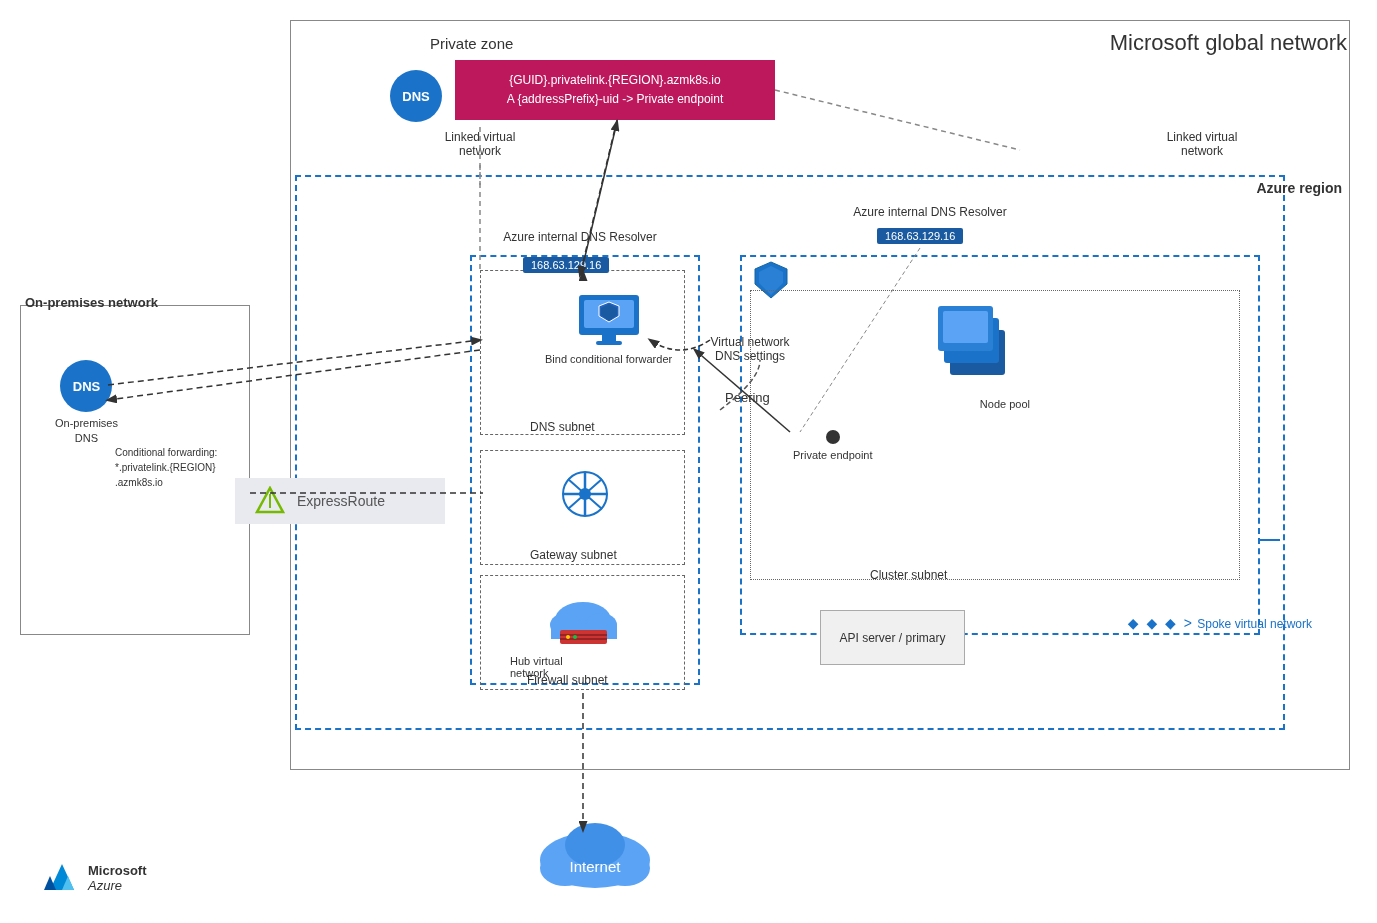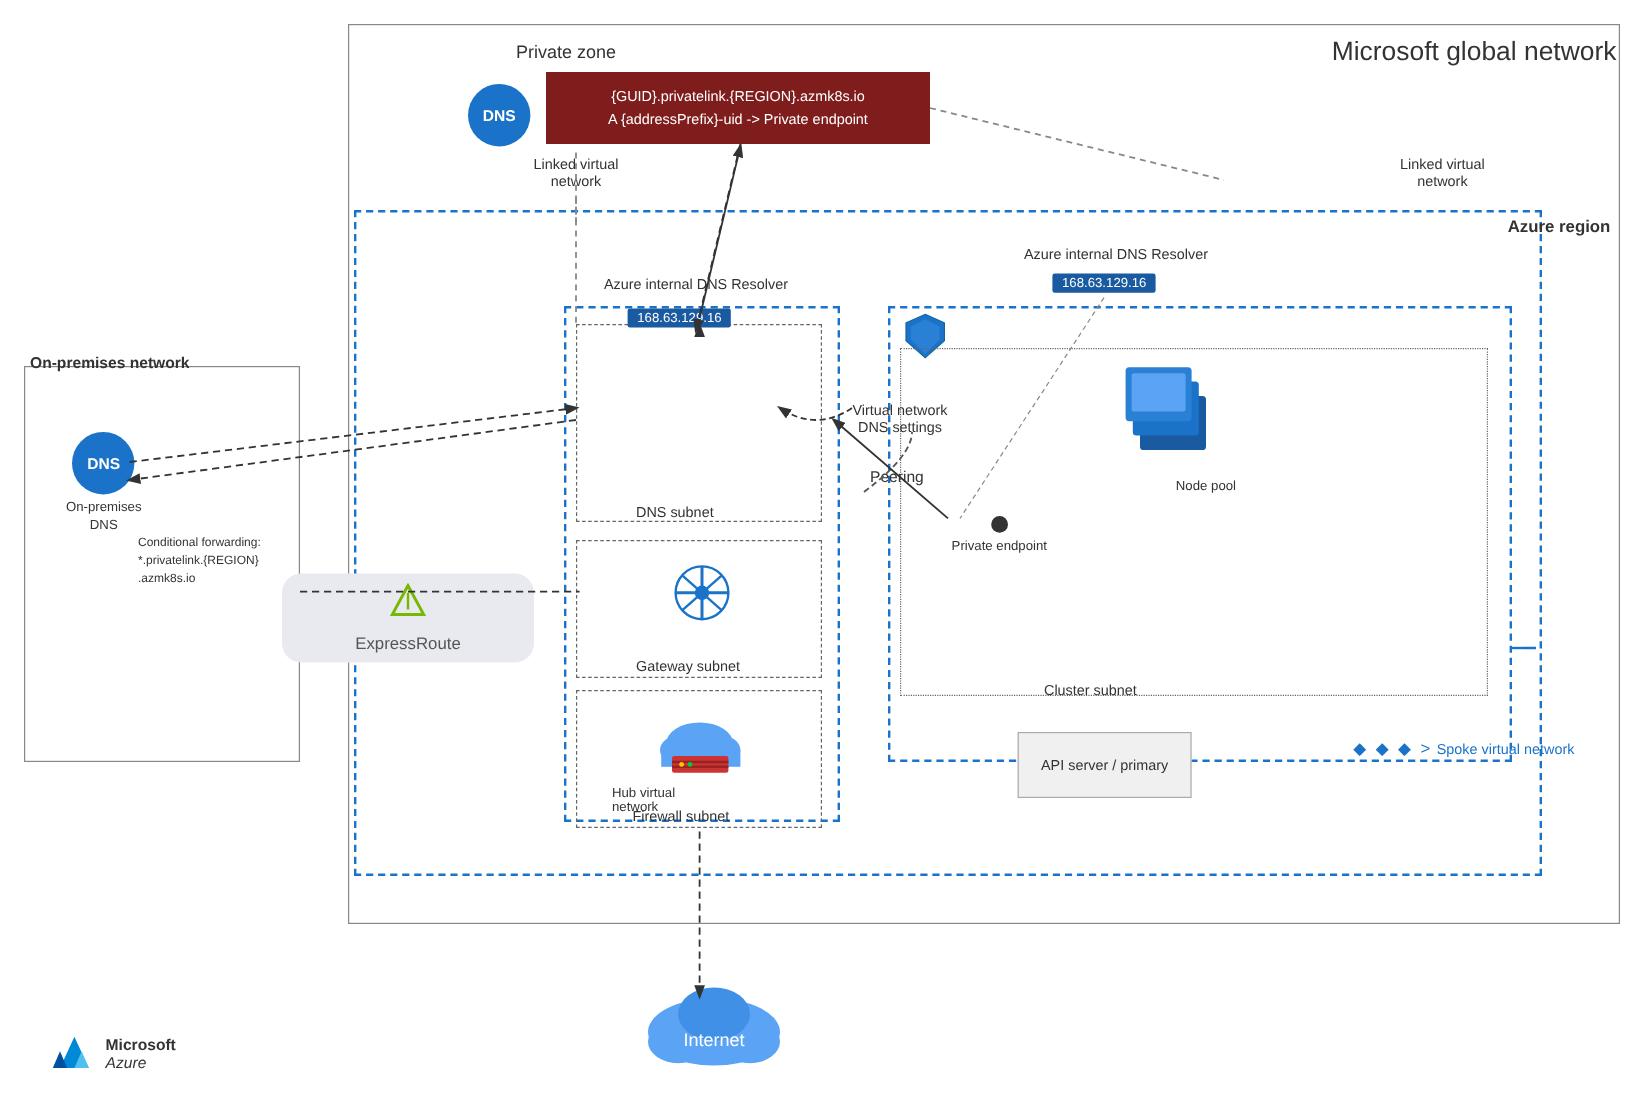--- a/index.html
+++ b/index.html
@@ -63,21 +63,21 @@
       font-size: 13px;
       font-weight: bold;
     }
 
     .private-zone-box {
       position: absolute;
       top: 60px;
       left: 455px;
       width: 320px;
       height: 60px;
-      background: #7f1d1d;
+      background: #be185d;
       display: flex;
       flex-direction: column;
       align-items: center;
       justify-content: center;
       color: white;
       font-size: 12px;
       line-height: 1.6;
     }
 
     
@@ -332,21 +332,20 @@
       width: 145px;
       height: 55px;
       border: 1.5px solid #aaa;
       background: #f0f0f0;
       display: flex;
       align-items: center;
       justify-content: center;
       font-size: 12px;
       color: #333;
       text-align: center;
-      margin-left: 28px;
     }
 
     
     .internet-area {
       position: absolute;
       top: 820px;
       left: 530px;
       display: flex;
       flex-direction: column;
       align-items: flex-start;
@@ -415,20 +414,37 @@
   <div class="dns-subnet-label">DNS subnet</div>
 
   <div class="dns-resolver-left-label">Azure internal DNS Resolver</div>
 
   <div class="ip-badge-left">168.63.129.16</div>
 
   <div class="dns-resolver-right-label">Azure internal DNS Resolver</div>
 
   <div class="ip-badge-right">168.63.129.16</div>
 
+  <div style="position:absolute; top:285px; left:545px; display:flex; flex-direction:column; align-items:center;">
+
+    <svg width="70" height="65">
+
+      <rect x="5" y="10" width="60" height="40" rx="3" fill="#1a73c8"></rect>
+      <rect x="10" y="15" width="50" height="28" rx="2" fill="#5ba3f5"></rect>
+
+      <rect x="28" y="50" width="14" height="6" fill="#1a73c8"></rect>
+      <rect x="22" y="56" width="26" height="4" rx="2" fill="#1a73c8"></rect>
+
+      <polygon points="35,17 45,21 45,31 35,37 25,31 25,21" fill="#2563c0" stroke="white" stroke-width="1"></polygon>
+      <polygon points="35,19 43,23 43,30 35,36 27,30 27,23" fill="#1a5aa0"></polygon>
+    </svg>
+    <div style="font-size:11px; color:#333; text-align:center; line-height:1.4; margin-top:2px;">Bind
+conditional
+forwarder</div>
+  </div>
 
   <div style="position:absolute; top:260px; left:753px;">
     <svg width="36" height="40">
       <polygon points="18,2 34,9 34,24 18,38 2,24 2,9" fill="#1a73c8" stroke="#1565a0" stroke-width="1"></polygon>
       <polygon points="18,6 30,12 30,23 18,35 6,23 6,12" fill="#2980d4"></polygon>
     </svg>
   </div>
 
   <div class="gateway-subnet-box"></div>
   <div class="gateway-subnet-label">Gateway subnet</div>
@@ -499,21 +515,21 @@
 
   <div style="position:absolute; top:360px; left:55px; display:flex; flex-direction:column; align-items:center;">
     <div style="width:52px; height:52px; border-radius:50%; background:#1a73c8; display:flex; align-items:center; justify-content:center; color:white; font-size:13px; font-weight:bold;">DNS</div>
     <div style="font-size:11px; color:#333; text-align:center; margin-top:4px; line-height:1.4;">On-premises<br>DNS</div>
   </div>
 
   <div style="position:absolute; top:445px; left:115px; font-size:10px; color:#333; line-height:1.5; width:175px;">
     Conditional forwarding:<br>*.privatelink.{REGION}<br>.azmk8s.io
   </div>
 
-  <div style="position:absolute; top:478px; left:235px; display:flex; align-items:center; gap:12px; background:#e8eaf0; padding:8px 20px; border-radius:16px; width:210px;flex-direction:column;">
+  <div style="position:absolute; top:478px; left:235px; display:flex; align-items:center; gap:12px; background:#e8eaf0; padding:8px 20px; border-radius:0; width:210px;">
 
     <svg width="30" height="30">
       <polygon points="15,2 28,26 2,26" fill="none" stroke="#76b900" stroke-width="2.5"></polygon>
       <line x1="15" y1="8" x2="15" y2="22" stroke="#76b900" stroke-width="2"></line>
     </svg>
     <span style="font-size:14px; color:#555;">ExpressRoute</span>
   </div>
 
   <div class="internet-area">
     <svg width="130" height="70">

